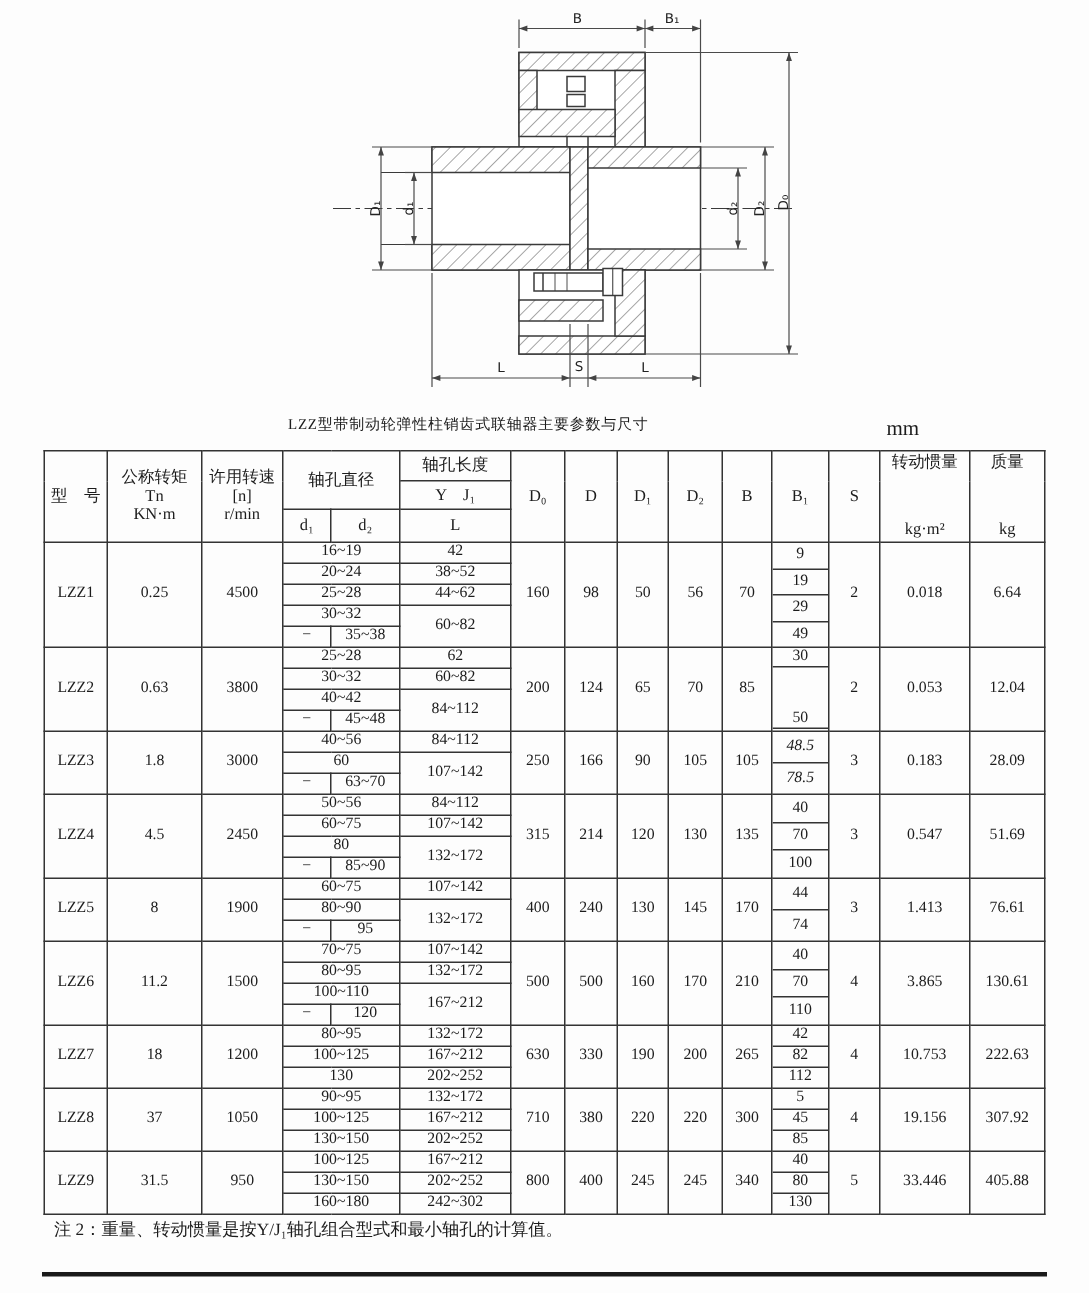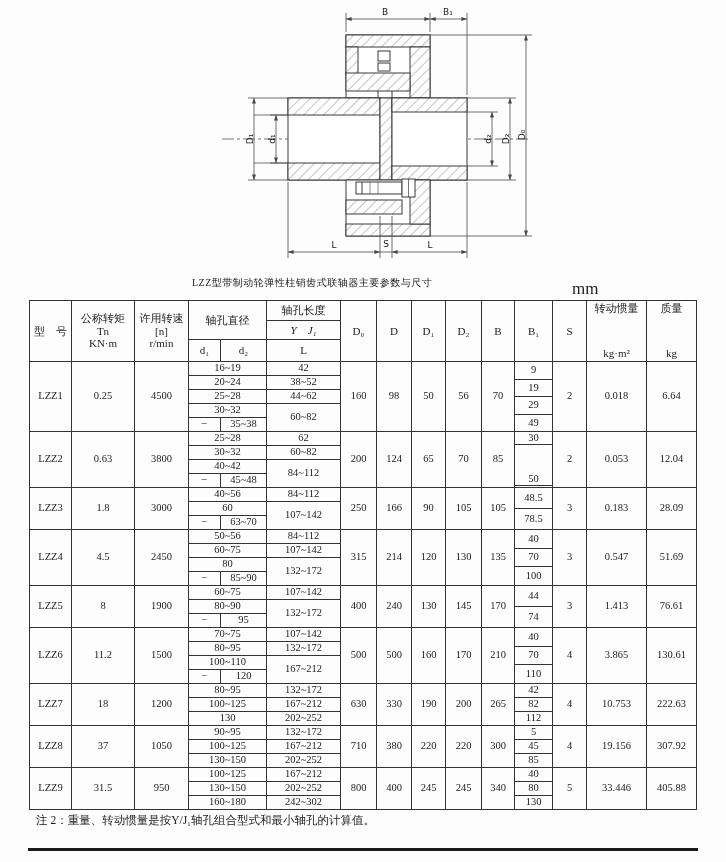--- a/index.html
+++ b/index.html
@@ -2,29 +2,29 @@
 <html><head>
 <meta charset="utf-8">
 <style>
   html,body{margin:0;padding:0;}
   body{width:726px;height:862px;background:#fdfdfd;color:#1c1c1c;
        font-family:"Liberation Serif","DejaVu Serif",serif;position:relative;overflow:hidden;}
   .page{position:absolute;inset:0;}
   svg.drawing{position:absolute;top:2px;left:0;}
   svg text{font-family:"DejaVu Sans",sans-serif;font-size:9px;fill:#222;}
   .title{position:absolute;left:192px;top:276px;font-size:10px;font-weight:normal;letter-spacing:0.5px;}
-  .unit{position:absolute;left:572px;top:279px;font-size:17px;}
+  .unit{position:absolute;left:591px;top:279px;font-size:14px;}
   table.params{position:absolute;top:300px;left:29px;width:668px;border-collapse:collapse;table-layout:fixed;
                border:1.5px solid #222;}
   .params th,.params td{border:1px solid #333;text-align:center;vertical-align:middle;
                padding:0;font-weight:normal;font-size:11px;line-height:1.15;
                overflow:hidden;white-space:nowrap;}
   .params thead th{font-size:11px;}
   .hrow1 th{height:19px;}
-  .hrow2 th{height:18px;font-style:italic;}
+  .hrow2 th{height:18px;}
   .hrow3 th{height:21px;}
   .params tbody tr{height:14px;}
   .params tbody td{font-size:10.5px;}
   .tallhead{height:58px;display:flex;flex-direction:column;justify-content:space-between;align-items:center;}
   .b1cell{padding:0;}
   .b1stack{display:flex;flex-direction:column;width:100%;}
   .b1item{flex:1;display:flex;align-items:center;justify-content:center;border-bottom:1px solid #333;}
   .b1item:last-child{border-bottom:none;}
   .notes{position:absolute;left:36px;top:812px;font-size:11.5px;line-height:1.55;}
   .note2{margin-left:21px;}
@@ -282,21 +282,21 @@
           <td rowspan="3">1.8</td>
           <td rowspan="3">3000</td>
           <td colspan="2">40~56</td>
           <td>84~112</td>
           <td rowspan="3">250</td>
           <td rowspan="3">166</td>
           <td rowspan="3">90</td>
           <td rowspan="3">105</td>
           <td rowspan="3">105</td>
           <td rowspan="3" class="b1cell">
-            <div class="b1stack" style="height: 41px;">
+            <div class="b1stack" style="height: 41px; font-style: italic;">
               <div class="b1item">48.5</div>
               <div class="b1item">78.5</div>
             </div>
           </td>
           <td rowspan="3">3</td>
           <td rowspan="3">0.183</td>
           <td rowspan="3">28.09</td>
         </tr>
         <tr>
           <td colspan="2">60</td>

